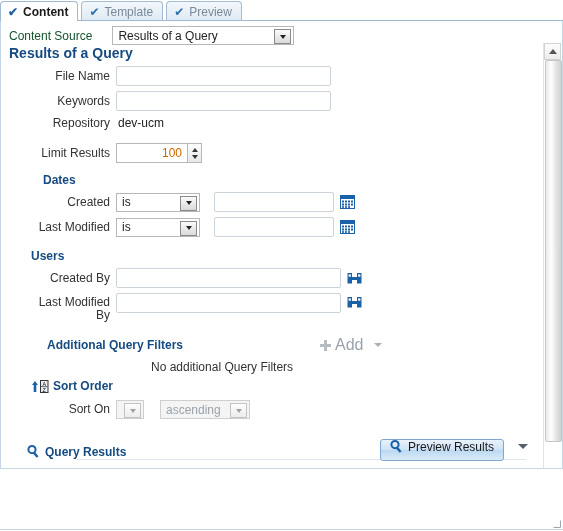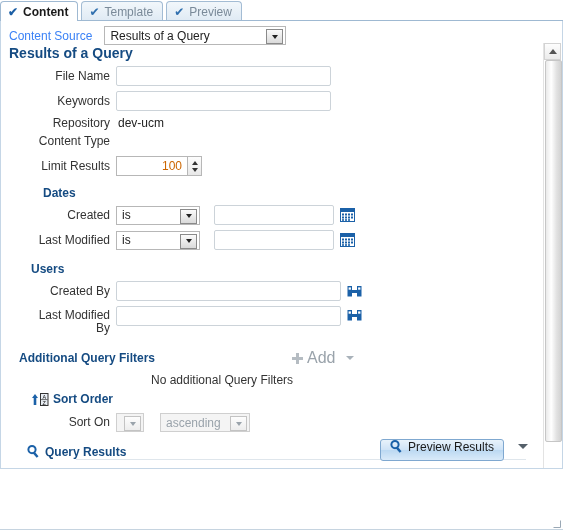--- a/index.html
+++ b/index.html
@@ -68,21 +68,21 @@
     border: 1px solid #c5d6e6;
     border-top: none;
     overflow: hidden;
   }
 
   
   .cs-row {
     position: absolute; left: 8px; top: 5px;
     display: flex; align-items: center;
   }
-  .cs-label { font-size: 12px; color: #3b82f6; margin-right: 12px; text-align: center; }
+  .cs-label { font-size: 12px; color: #14532d; margin-right: 20px; text-align: center; }
 
   
   .sel {
     box-sizing: border-box;
     height: 19px;
     border: 1px solid #b7b7b7;
     background: #ffffff;
     display: inline-flex; align-items: center;
     padding-left: 5px;
     font-size: 12px; color: #222;
@@ -342,21 +342,20 @@
         <div class="flab">Keywords</div>
         <input class="txt" style="width: 215px;" value="">
       </div>
 
       <div class="frow">
         <div class="flab">Repository</div>
         <div class="static-val">dev-ucm</div>
       </div>
 
       <div class="frow">
-        <div class="flab">Content Type</div>
       </div>
 
       <div class="frow" style="margin-top:8px;">
         <div class="flab">Limit Results</div>
         <div class="spin-wrap">
           <input class="spin" value="100" style="">
           <div class="spin-btns">
             <i class="up"></i>
             <i class="dn"></i>
           </div>
@@ -443,21 +442,21 @@
         <input class="txt" style="width: 225px;" value="">
         <svg class="bino-icon" style="margin-top:3px;" viewBox="0 0 15 13">
           <rect x="0.5" y="1" width="4.5" height="10.5" fill="#1b61a8"></rect>
           <rect x="10" y="1" width="4.5" height="10.5" fill="#1b61a8"></rect>
           <rect x="5" y="5" width="5" height="3" fill="#1b61a8"></rect>
           <rect x="1.6" y="2.4" width="2.3" height="2.3" fill="#ffffff"></rect>
           <rect x="11.1" y="2.4" width="2.3" height="2.3" fill="#ffffff"></rect>
         </svg>
       </div>
 
-      <div style="display:flex; align-items:center; margin-top:14px; padding-left:18px;">
+      <div style="display:flex; align-items:center; margin-top:14px; padding-left:46px;">
         <div class="sub-title">Additional Query Filters</div>
         <div class="addbtn" style="margin-left:137px;">
           <span class="plus"></span>
           <span>Add</span>
           <span class="addcaret"></span>
         </div>
       </div>
 
       <div class="nofilters">No additional Query Filters</div>
 

